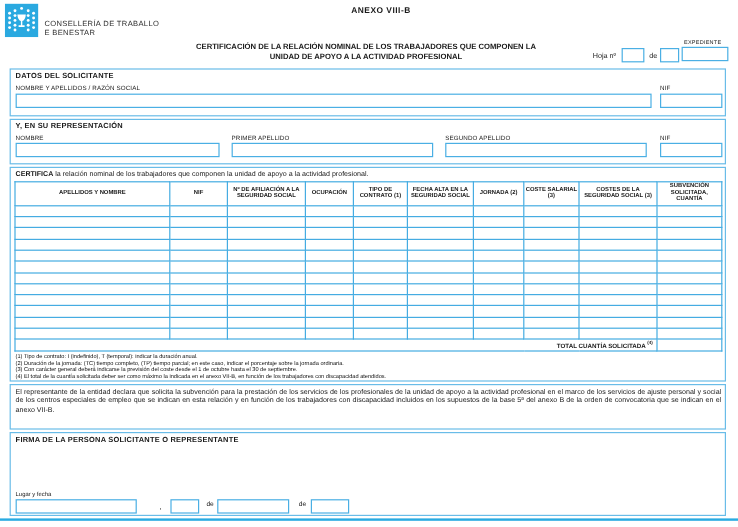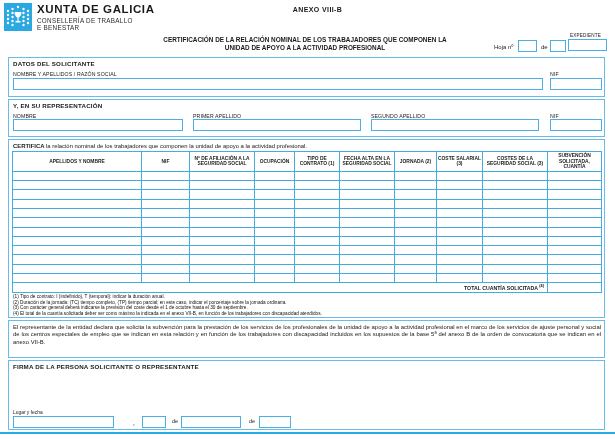--- a/index.html
+++ b/index.html
@@ -69,21 +69,20 @@
         <circle cx="19.5" cy="14" r="1.2"></circle>
         <circle cx="19.5" cy="18" r="1.2"></circle>
         <circle cx="19.5" cy="22" r="1.2"></circle>
       <circle cx="24" cy="8" r="1.2"></circle>
         <circle cx="24" cy="12" r="1.2"></circle>
         <circle cx="24" cy="16" r="1.2"></circle>
         <circle cx="24" cy="20" r="1.2"></circle>
       <path d="M10.5 9 h7 c0 3.2 -1.6 5 -2.9 5.6 v3.4 h1.9 v1.6 h-5 v-1.6 h1.9 v-3.4 c-1.3 -0.6 -2.9 -2.4 -2.9 -5.6 z"></path>
     </g>
   </svg>
-  <div class="brand-org">XUNTA DE GALICIA</div>
   <div class="brand-dept">
     <div>CONSELLERÍA DE TRABALLO</div>
     <div>E BENESTAR</div>
   </div>
   <div class="anexo">ANEXO VIII-B</div>
   <div class="title">
     <div>CERTIFICACIÓN DE LA RELACIÓN NOMINAL DE LOS TRABAJADORES QUE COMPONEN LA</div>
     <div>UNIDAD DE APOYO A LA ACTIVIDAD PROFESIONAL</div>
   </div>
   <div class="hoja-label">Hoja nº</div>

